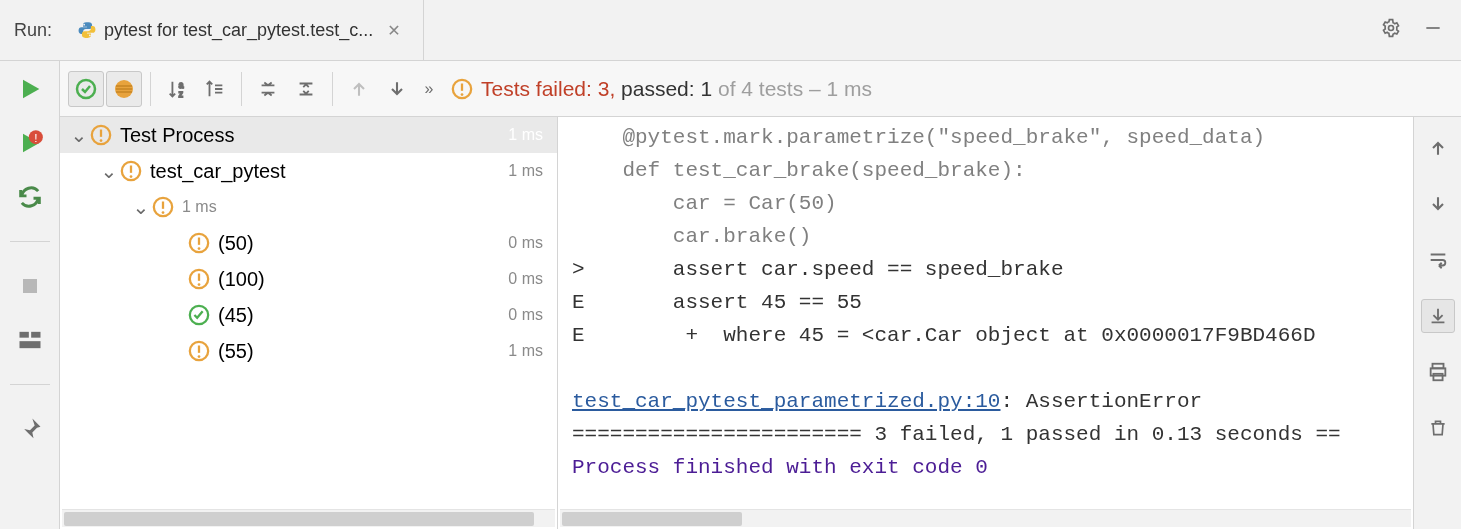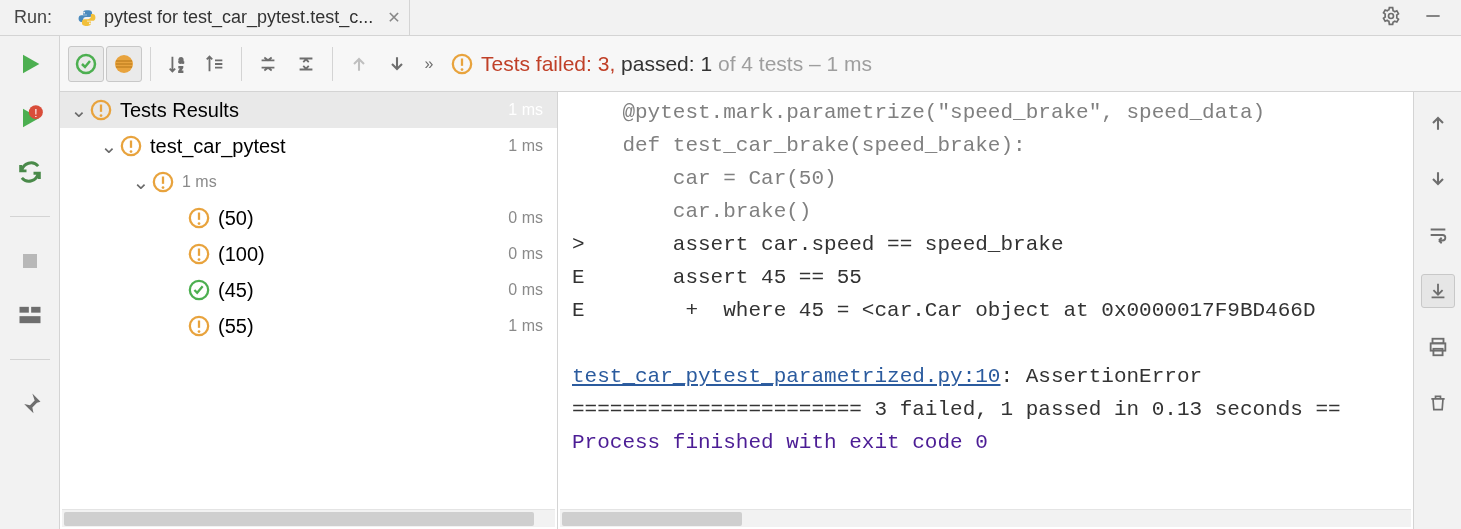--- a/index.html
+++ b/index.html
@@ -1,24 +1,24 @@
 <!DOCTYPE html>
 <html><head>
 <meta charset="utf-8">
 <style>
   * { box-sizing: border-box; margin: 0; padding: 0; }
   html, body { width: 1461px; height: 529px; font-family: "Segoe UI", Arial, sans-serif; background: #fff; overflow: hidden; }
   .root { display: flex; flex-direction: column; height: 100%; }
   .header {
-    height: 36px; display: flex; align-items: center; background: #f2f2f2;
+    height: 61px; display: flex; align-items: center; background: #f2f2f2;
     border-bottom: 1px solid #d4d4d4; padding: 0 8px;
   }
   .run-label { font-size: 18px; color: #444; margin-right: 20px; margin-left: 6px;}
   .tab {
-    display: flex; align-items: center; height: 100%; padding: 0 8px 0 6px;
+    display: flex; align-items: center; height: 100%; padding: 0 22px 0 6px;
     border-right: 1px solid #d4d4d4; gap: 8px; font-size: 18px; color: #333;
   }
   .py-icon { width:18px; height:18px; }
   .tab-close { color:#888; cursor:pointer; font-size:16px; margin-left:6px;}
   .header-spacer { flex:1; }
   .gear-min { display:flex; gap:22px; align-items:center; margin-right:10px;}
   .gear-min svg { width:20px; height:20px; }
   .body { flex:1; display:flex; min-height:0; }
   .left-gutter {
     width:60px; background:#f2f2f2; border-right:1px solid #d4d4d4;
@@ -242,21 +242,21 @@
         <div class="tree-panel">
           <div class="tree">
             <div class="tree-row root-row">
               <span class="indent" style="width:10px"></span>
               <span class="chev">⌄</span>
               <span class="status-ico"><svg viewBox="0 0 24 24">
                     <circle cx="12" cy="12" r="10" fill="none" stroke="#e8a33d" stroke-width="2.5"></circle>
                     <line x1="12" y1="6" x2="12" y2="14" stroke="#e8a33d" stroke-width="2.5"></line>
                     <circle cx="12" cy="18" r="1.5" fill="#e8a33d"></circle>
                   </svg></span>
-              <span class="tree-label">Tests Results</span>
+              <span class="tree-label">Test Process</span>
               <span class="tree-time" style="color:#fff">1 ms</span>
             </div>
             <div class="tree-row">
               <span class="indent" style="width:40px"></span>
               <span class="chev">⌄</span>
               <span class="status-ico"><svg viewBox="0 0 24 24">
                     <circle cx="12" cy="12" r="10" fill="none" stroke="#e8a33d" stroke-width="2.5"></circle>
                     <line x1="12" y1="6" x2="12" y2="14" stroke="#e8a33d" stroke-width="2.5"></line>
                     <circle cx="12" cy="18" r="1.5" fill="#e8a33d"></circle>
                   </svg></span>

